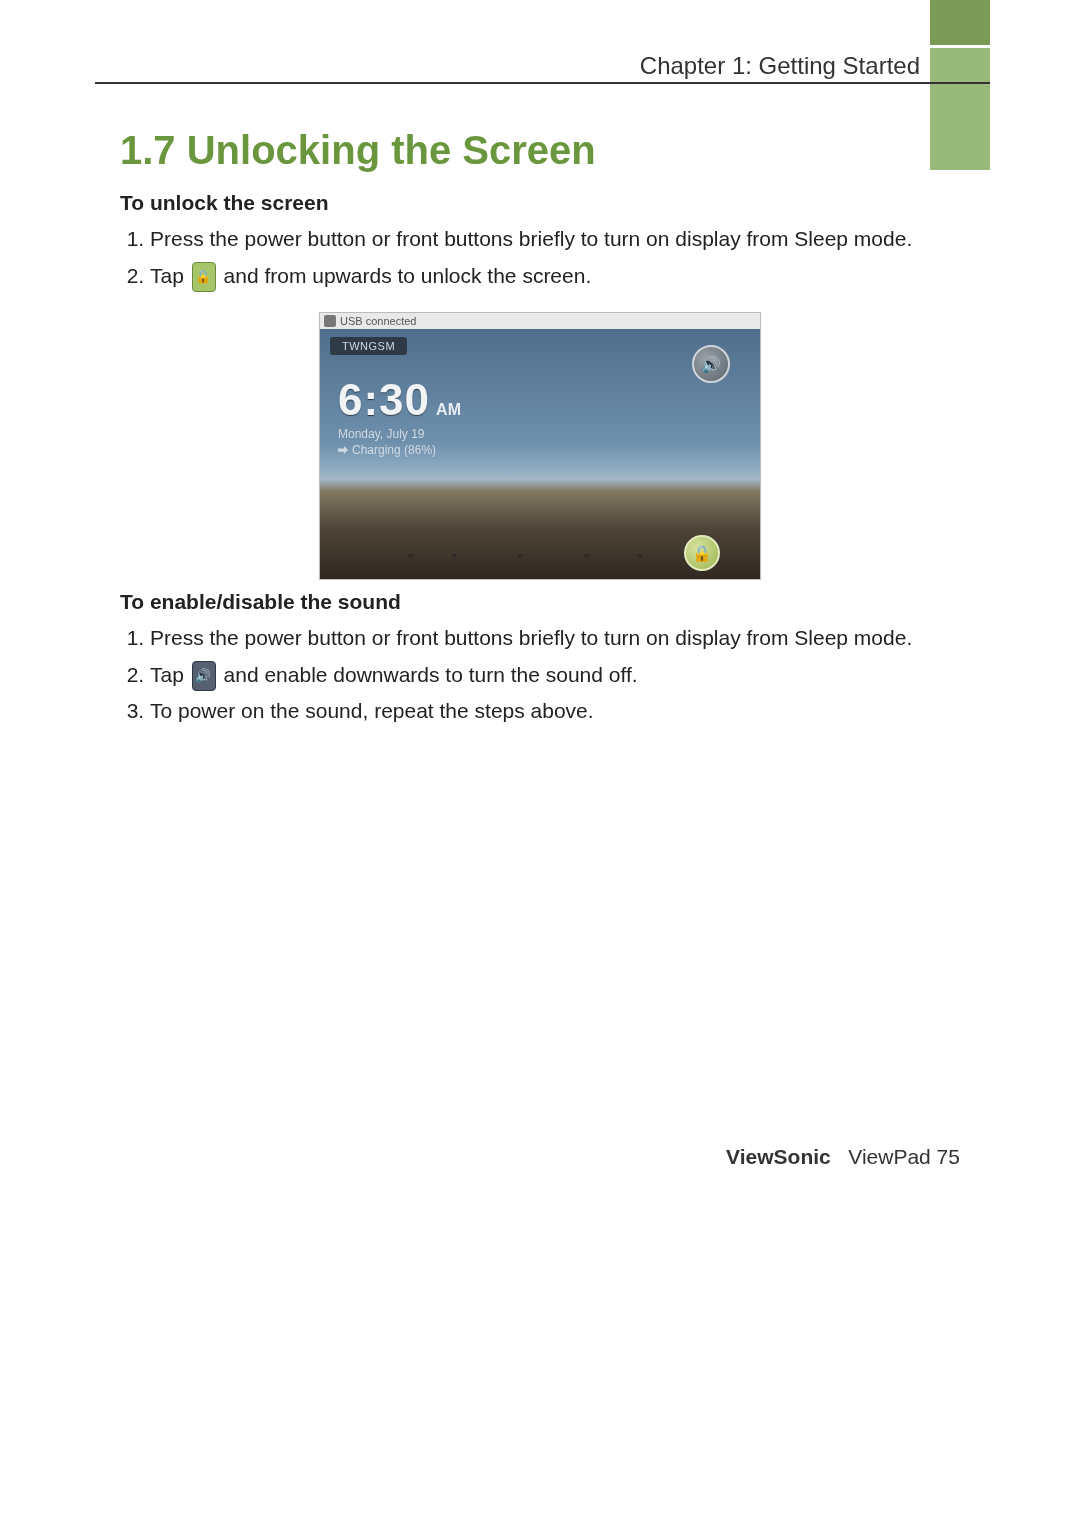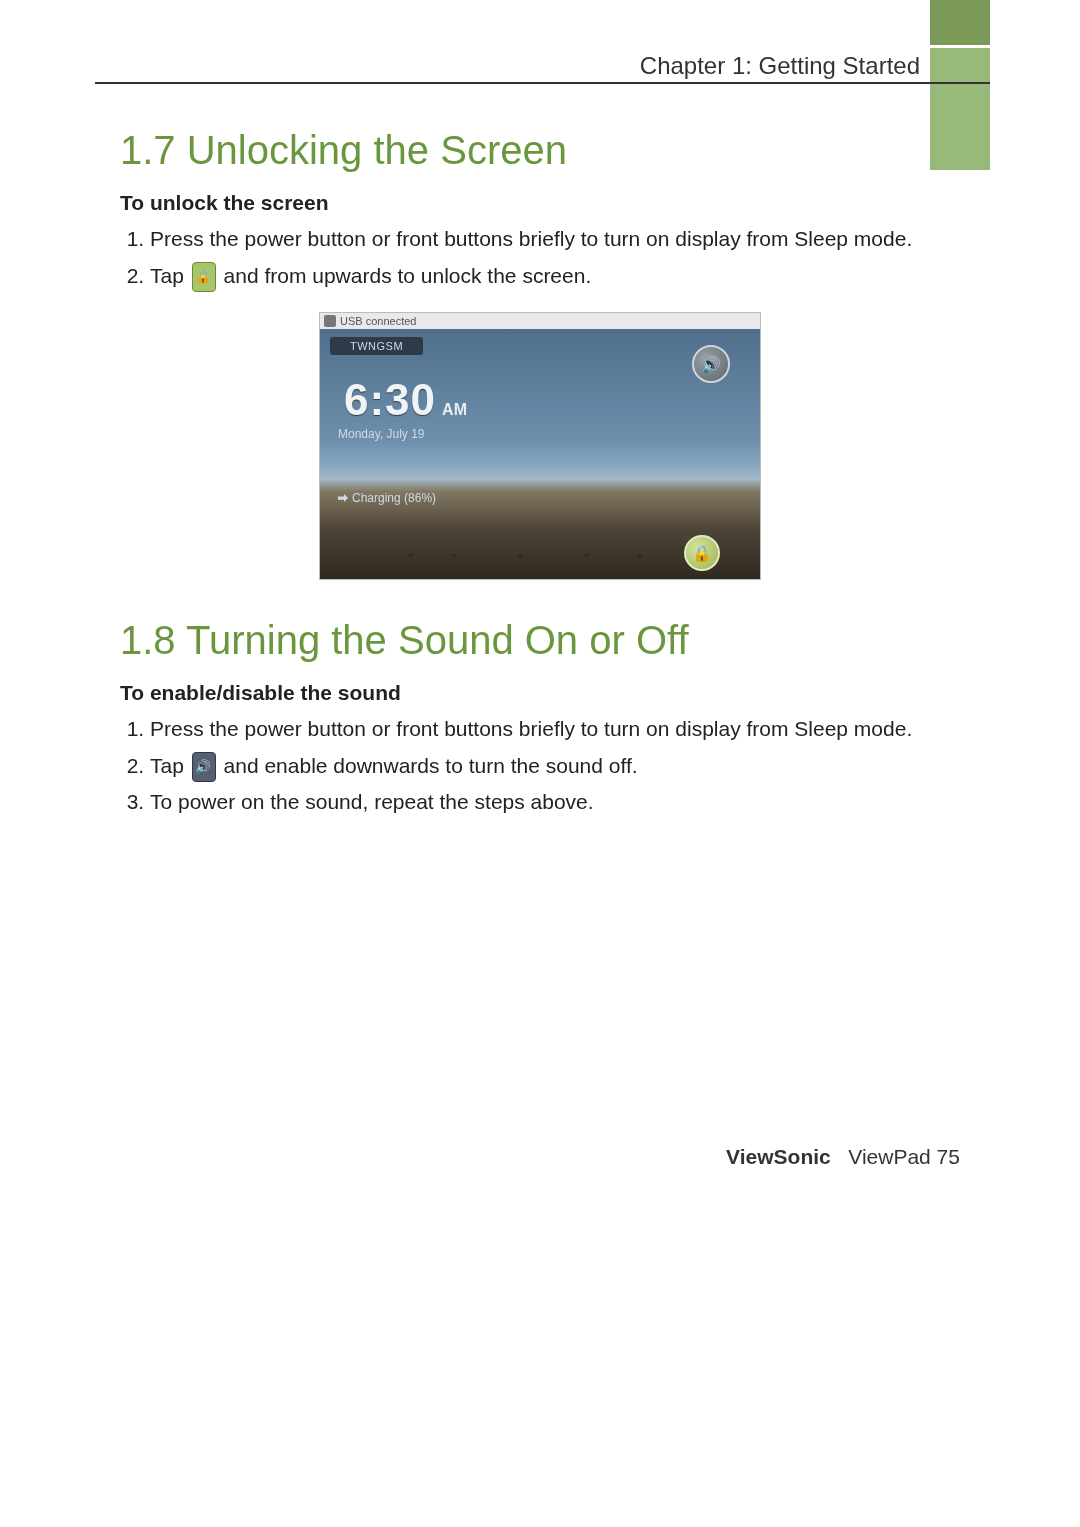--- a/index.html
+++ b/index.html
@@ -53,21 +53,21 @@
     color: #333;
   }
   .content {
     position: absolute;
     top: 110px;
     left: 120px;
     right: 120px;
   }
   h1.section-heading {
     color: #6a973e;
-    font-weight: normal;
+    font-weight: bold;
     font-size: 40px;
     margin: 18px 0 18px 0;
     font-family: Arial, Helvetica, sans-serif;
   }
   .sub-heading {
     font-weight: bold;
     font-size: 21px;
     margin: 10px 0 8px 0;
     color: #222;
   }
@@ -130,38 +130,38 @@
     height: 250px;
     background: linear-gradient(to bottom, #4f6e8c 0%, #6e90ad 45%, #8aa8c0 55%, #a3b8c8 60%, #817862 65%, #4e4538 80%, #2e281f 100%);
     color: #e8eef4;
   }
   .lockscreen .carrier-badge {
     position: absolute;
     top: 8px; left: 10px;
     background: #2e3a46;
     color: #cfd8e0;
     font-size: 11px;
-    padding: 3px 20px;
+    padding: 3px 12px;
     border-radius: 3px;
     letter-spacing: 0.5px;
   }
   .lockscreen .sound-bubble {
     position: absolute;
     top: 16px; right: 30px;
     width: 34px; height: 34px;
     border-radius: 50%;
     background: radial-gradient(circle at 35% 35%, #9aa2a8, #5b646c);
     border: 2px solid #cfd5da;
     display: flex; align-items: center; justify-content: center;
     color: #1f262c;
     font-size: 16px;
   }
   .lockscreen .clock {
     position: absolute;
-    top: 46px; left: 24px;
+    top: 46px; left: 18px;
     display: flex;
     align-items: baseline;
     gap: 6px;
   }
   .lockscreen .clock-time {
     font-family: "Arial Narrow", Arial, sans-serif;
     font-weight: bold;
     font-size: 44px;
     letter-spacing: 1px;
     color: #f0f4f7;
@@ -172,21 +172,21 @@
     font-weight: bold;
     color: #e5ecf2;
   }
   .lockscreen .date-line, .lockscreen .charge-line {
     position: absolute;
     left: 18px;
     font-size: 12px;
     color: #cfd9e2;
   }
   .lockscreen .date-line { top: 98px; }
-  .lockscreen .charge-line { top: 114px; display:flex; align-items:center; gap:4px;margin-top:48px;}
+  .lockscreen .charge-line { top: 114px; display:flex; align-items:center; gap:4px;}
   .charge-line .plug {
     width: 10px; height: 8px;
     background: #cfd9e2;
     clip-path: polygon(0 30%, 60% 30%, 60% 0, 100% 50%, 60% 100%, 60% 70%, 0 70%);
     display:inline-block;
   }
   .lockscreen .lock-bubble {
     position: absolute;
     bottom: 8px; right: 40px;
     width: 32px; height: 32px;
@@ -271,21 +271,20 @@
           <span class="dot" style="left:20%"></span>
           <span class="dot" style="left:30%"></span>
           <span class="dot" style="left:45%"></span>
           <span class="dot" style="left:60%"></span>
           <span class="dot" style="left:72%"></span>
         </div>
         <div class="lock-bubble">🔒</div>
       </div>
     </div>
 
-    <h1 class="section-heading" style="margin-top:38px;">1.8 Turning the Sound On or Off</h1>
 
     <div class="sub-heading">To enable/disable the sound</div>
 
     <ol class="steps">
       <li>Press the power button or front buttons briefly to turn on display from Sleep mode.</li>
       <li>
         <span>Tap</span>
         <span class="inline-icon sound">🔊</span>
         <span>and enable downwards to turn the sound off.</span>
       </li>

